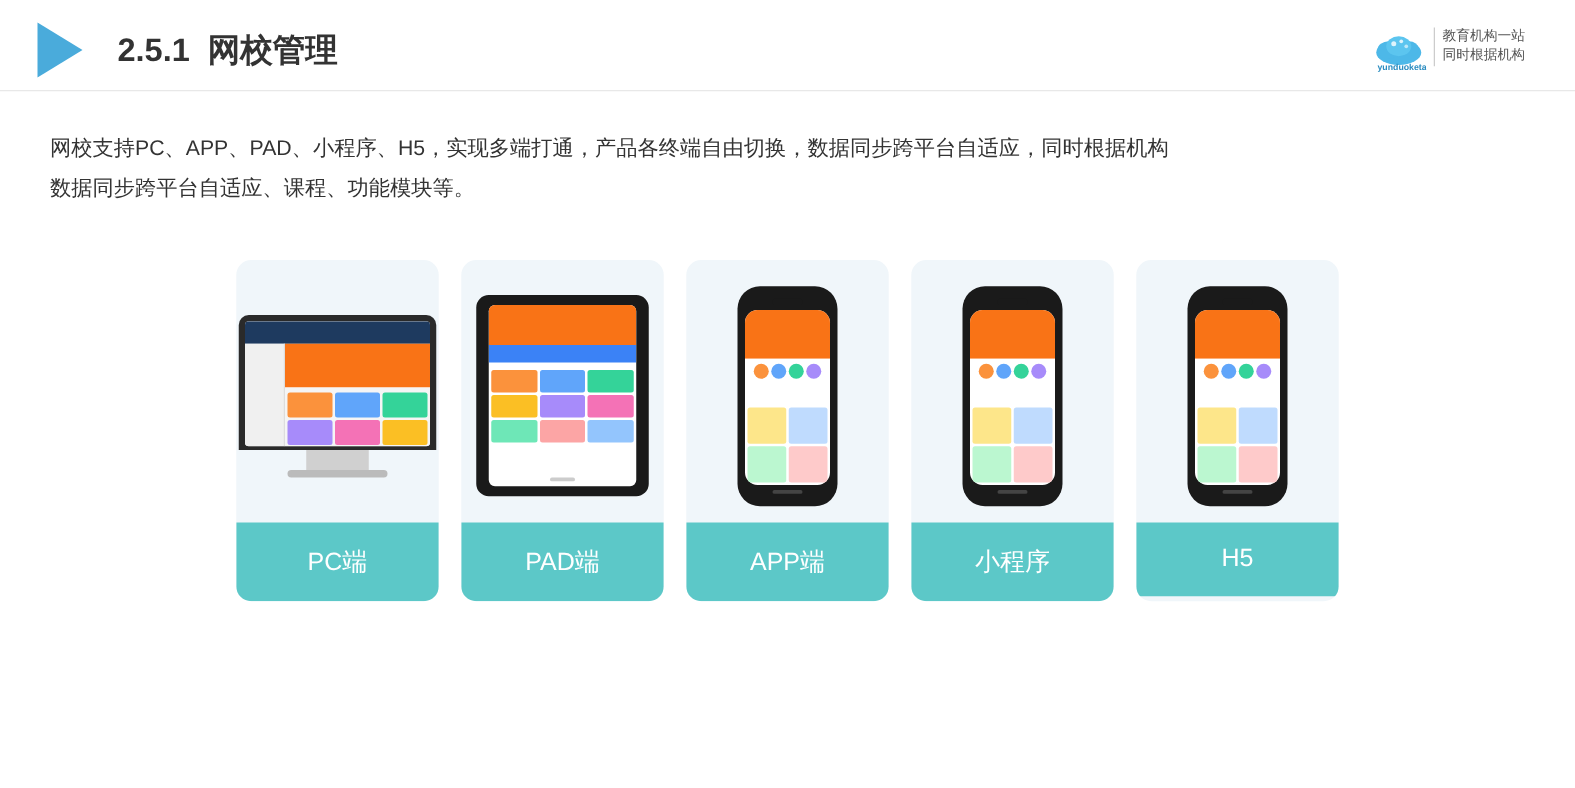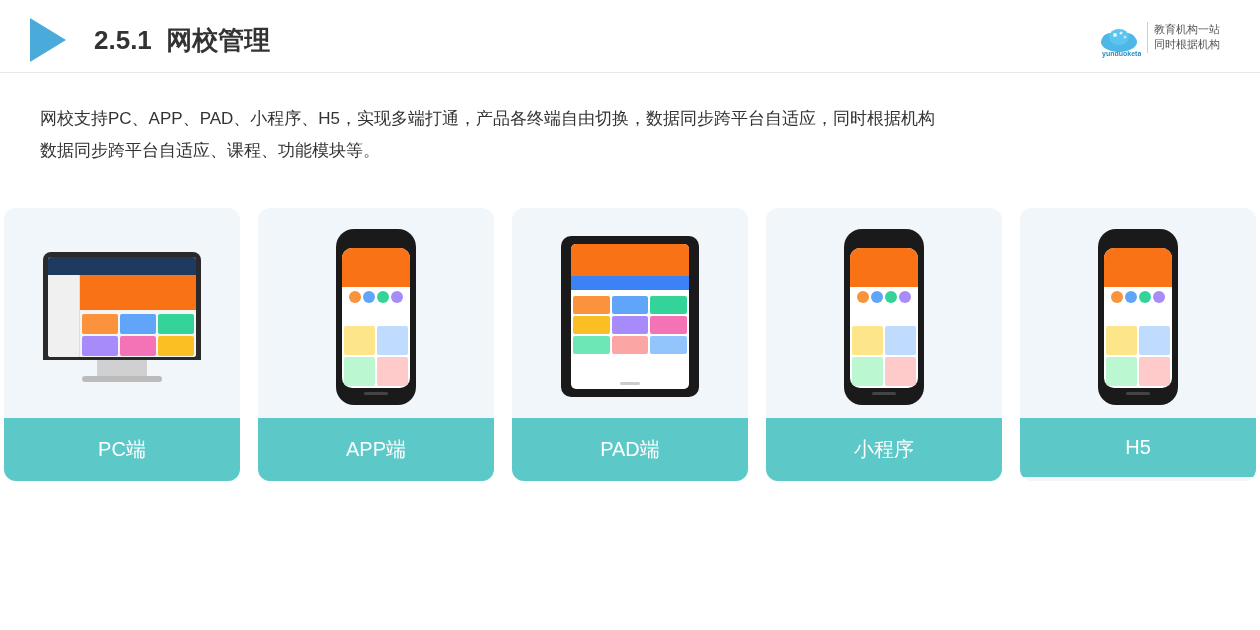--- a/index.html
+++ b/index.html
@@ -85,21 +85,21 @@
     .cards-container {
       display: flex;
       gap: 18px;
       padding: 30px 40px;
       justify-content: center;
     }
 
     .card {
       background: #f0f6fa;
       border-radius: 12px;
-      width: 236px;
+      width: 162px;
       flex-shrink: 0;
       overflow: hidden;
       display: flex;
       flex-direction: column;
       align-items: center;
     }
 
     .card-image-area {
       width: 100%;
       height: 210px;
@@ -284,49 +284,20 @@
                   <div style="height:20px;background:#fbbf24;border-radius:2px;"></div>
                 </div>
               </div>
             </div>
           </div>
           <div class="monitor-stand" style="background:#d0d0d0;"></div>
           <div class="monitor-base"></div>
         </div>
       </div>
       <div class="card-label">PC端</div>
-    </div>
-
-    <div class="card">
-      <div class="card-image-area">
-        <div class="phone-mockup">
-          <div class="phone-outer">
-            <div class="phone-notch"></div>
-            <div class="phone-screen">
-              <div style="position:absolute;top:0;left:0;right:0;height:28%;background:#f97316;"></div>
-              <div style="position:absolute;top:28%;left:0;right:0;height:20px;background:#fff;display:flex;align-items:center;justify-content:center;">
-                <div style="display:grid;grid-template-columns:repeat(4,1fr);gap:2px;padding:2px;">
-                  <div style="width:12px;height:12px;background:#fb923c;border-radius:50%;"></div>
-                  <div style="width:12px;height:12px;background:#60a5fa;border-radius:50%;"></div>
-                  <div style="width:12px;height:12px;background:#34d399;border-radius:50%;"></div>
-                  <div style="width:12px;height:12px;background:#a78bfa;border-radius:50%;"></div>
-                </div>
-              </div>
-              <div style="position:absolute;top:56%;left:2px;right:2px;bottom:2px;display:grid;grid-template-columns:1fr 1fr;gap:2px;">
-                <div style="background:#fde68a;border-radius:2px;"></div>
-                <div style="background:#bfdbfe;border-radius:2px;"></div>
-                <div style="background:#bbf7d0;border-radius:2px;"></div>
-                <div style="background:#fecaca;border-radius:2px;"></div>
-              </div>
-            </div>
-            <div class="phone-home-indicator"></div>
-          </div>
-        </div>
-      </div>
-      <div class="card-label">APP端</div>
     </div>
 
     <div class="card">
       <div class="card-image-area">
         <div>
           <div class="pad-outer">
             <div class="pad-screen">
               <div style="position:absolute;top:0;left:0;right:0;height:22%;background:#f97316;"></div>
               <div style="position:absolute;top:22%;left:0;right:0;height:14px;background:#3b82f6;"></div>
               <div style="position:absolute;top:36%;left:2px;right:2px;display:grid;grid-template-columns:1fr 1fr 1fr;gap:2px;">
@@ -367,21 +338,21 @@
                 <div style="background:#fde68a;border-radius:2px;"></div>
                 <div style="background:#bfdbfe;border-radius:2px;"></div>
                 <div style="background:#bbf7d0;border-radius:2px;"></div>
                 <div style="background:#fecaca;border-radius:2px;"></div>
               </div>
             </div>
             <div class="phone-home-indicator"></div>
           </div>
         </div>
       </div>
-      <div class="card-label">小程序</div>
+      <div class="card-label">APP端</div>
     </div>
 
     <div class="card">
       <div class="card-image-area">
         <div class="phone-mockup">
           <div class="phone-outer">
             <div class="phone-notch"></div>
             <div class="phone-screen">
               <div style="position:absolute;top:0;left:0;right:0;height:28%;background:#f97316;"></div>
               <div style="position:absolute;top:28%;left:0;right:0;height:20px;background:#fff;display:flex;align-items:center;justify-content:center;">
@@ -396,17 +367,46 @@
                 <div style="background:#fde68a;border-radius:2px;"></div>
                 <div style="background:#bfdbfe;border-radius:2px;"></div>
                 <div style="background:#bbf7d0;border-radius:2px;"></div>
                 <div style="background:#fecaca;border-radius:2px;"></div>
               </div>
             </div>
             <div class="phone-home-indicator"></div>
           </div>
         </div>
       </div>
+      <div class="card-label">小程序</div>
+    </div>
+
+    <div class="card">
+      <div class="card-image-area">
+        <div class="phone-mockup">
+          <div class="phone-outer">
+            <div class="phone-notch"></div>
+            <div class="phone-screen">
+              <div style="position:absolute;top:0;left:0;right:0;height:28%;background:#f97316;"></div>
+              <div style="position:absolute;top:28%;left:0;right:0;height:20px;background:#fff;display:flex;align-items:center;justify-content:center;">
+                <div style="display:grid;grid-template-columns:repeat(4,1fr);gap:2px;padding:2px;">
+                  <div style="width:12px;height:12px;background:#fb923c;border-radius:50%;"></div>
+                  <div style="width:12px;height:12px;background:#60a5fa;border-radius:50%;"></div>
+                  <div style="width:12px;height:12px;background:#34d399;border-radius:50%;"></div>
+                  <div style="width:12px;height:12px;background:#a78bfa;border-radius:50%;"></div>
+                </div>
+              </div>
+              <div style="position:absolute;top:56%;left:2px;right:2px;bottom:2px;display:grid;grid-template-columns:1fr 1fr;gap:2px;">
+                <div style="background:#fde68a;border-radius:2px;"></div>
+                <div style="background:#bfdbfe;border-radius:2px;"></div>
+                <div style="background:#bbf7d0;border-radius:2px;"></div>
+                <div style="background:#fecaca;border-radius:2px;"></div>
+              </div>
+            </div>
+            <div class="phone-home-indicator"></div>
+          </div>
+        </div>
+      </div>
       <div class="card-label">H5</div>
     </div>
 
   </div>
 </div>
 
 </body></html>

